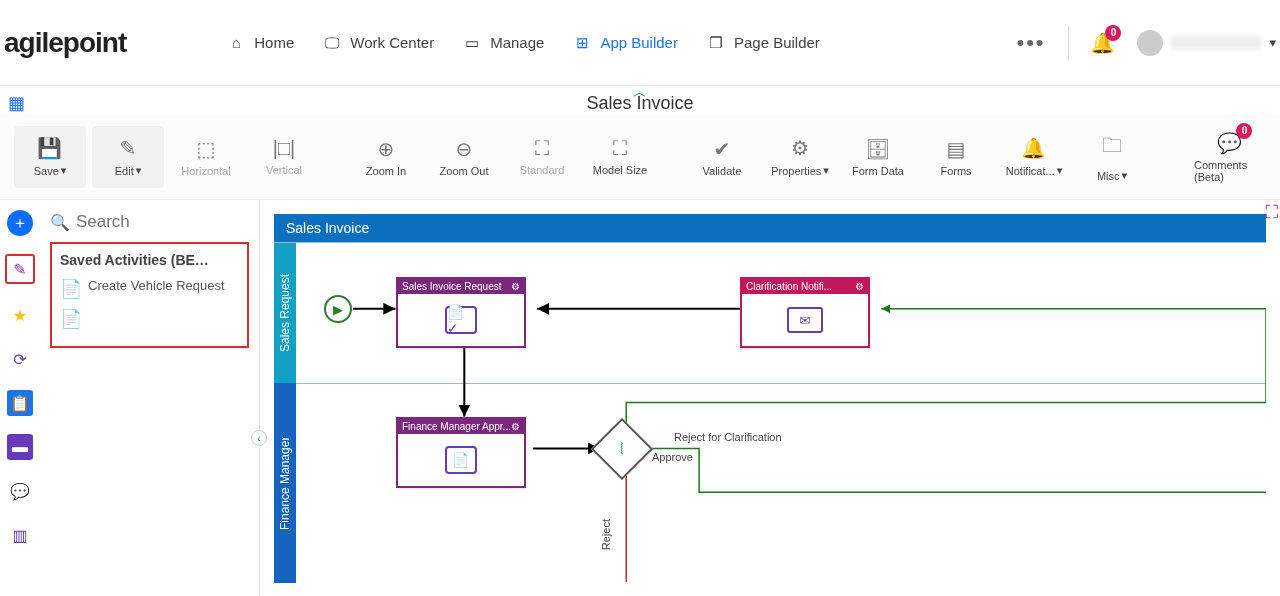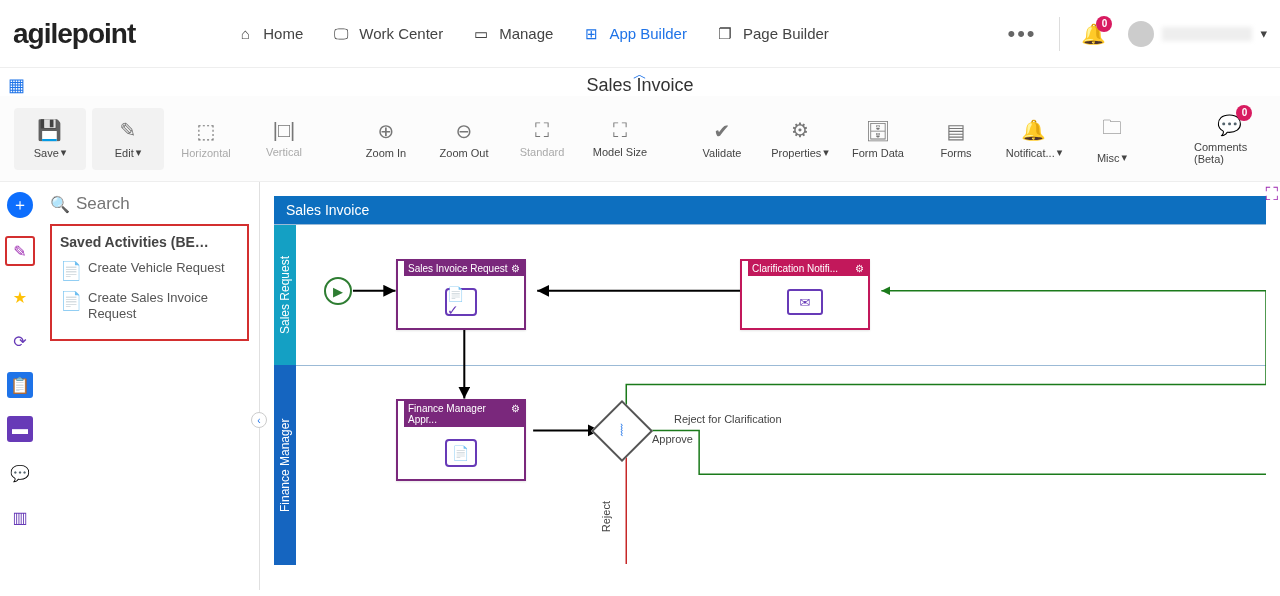--- a/index.html
+++ b/index.html
@@ -1,19 +1,19 @@
 <!DOCTYPE html>
 <html><head>
 <meta charset="utf-8">
 <style>
   * { box-sizing: border-box; margin: 0; padding: 0; font-family: -apple-system, BlinkMacSystemFont, "Segoe UI", Arial, sans-serif; }
   body { width: 1280px; height: 596px; background: #fff; overflow: hidden; color: #444; font-size: 13px; }
 
   
-  .topbar { height: 68px; display: flex; align-items: center; padding: 0 13px; border-bottom: 1px solid #eee; }
+  .topbar { height: 86px; display: flex; align-items: center; padding: 0 4px; border-bottom: 1px solid #eee; }
   .logo { font-size: 28px; font-weight: 700; letter-spacing: -1px; color: #222; }
   .nav { display: flex; margin-left: 100px; gap: 28px; }
   .nav-item { display: flex; align-items: center; gap: 8px; font-size: 15px; color: #444; cursor: pointer; }
   .nav-item.active { color: #1e73e8; }
   .nav-icon { width: 20px; height: 20px; display: inline-flex; align-items: center; justify-content: center; }
   .nav-right { margin-left: auto; display: flex; align-items: center; gap: 22px; }
   .dots { font-size: 22px; color: #666; letter-spacing: 2px; cursor: pointer; }
   .divider { width: 1px; height: 34px; background: #ddd; }
   .bell { position: relative; cursor: pointer; }
   .badge { position: absolute; top: -6px; right: -6px; width: 16px; height: 16px; border-radius: 50%; background: #d81b60; color: #fff; font-size: 10px; display: flex; align-items: center; justify-content: center; font-weight: 700; }
@@ -62,21 +62,21 @@
   .fullscreen { position: absolute; top: 2px; right: 2px; color: #9c27b0; font-size: 18px; cursor: pointer; z-index: 3; }
   .canvas-title { background: #0d6fbf; color: #fff; padding: 6px 12px; font-size: 14px; }
   .canvas { position: relative; background: #fff; height: 340px; border-top: 1px solid #9bbad6; }
   .lane-label { position: absolute; left: 0; width: 22px; display: flex; align-items: center; justify-content: center; writing-mode: vertical-rl; transform: rotate(180deg); color: #fff; font-size: 12px; }
   .lane1 { top: 0; height: 140px; background: #14a0c4; }
   .lane2 { top: 140px; height: 200px; background: #1565c0; }
   .lane-divider { position: absolute; left: 22px; right: 0; top: 140px; border-top: 1px solid #9bbad6; }
 
   .start { position: absolute; left: 50px; top: 52px; width: 28px; height: 28px; border: 2px solid #2e7d32; border-radius: 50%; background: #fff; display: flex; align-items: center; justify-content: center; color: #2e7d32; }
   .activity { position: absolute; width: 130px; border: 2px solid #7a287c; background: #fff; box-shadow: 0 1px 2px rgba(0,0,0,.1); }
-  .activity .hdr { background: #7a287c; color: #fff; font-size: 10px; padding: 2px 4px; display: flex; justify-content: space-between; align-items: flex-start; margin-left: 6px; }
+  .activity .hdr { background: #7a287c; color: #fff; font-size: 10px; padding: 2px 4px; display: flex; justify-content: space-between; align-items: flex-end; }
   .activity .hdr .gear { font-size: 10px; }
   .activity .body { height: 52px; display: flex; align-items: center; justify-content: center; }
   .act-icon { width: 32px; height: 28px; border: 2px solid #673ab7; border-radius: 4px; display: flex; align-items: center; justify-content: center; color: #673ab7; font-size: 14px; }
   .activity.pink .hdr { background: #c2185b; }
   .activity.pink { border-color: #c2185b; }
   .activity.pink .body { height: 52px; }
   .mail-icon { width: 36px; height: 26px; border: 2px solid #673ab7; border-radius: 3px; display: flex; align-items: center; justify-content: center; color: #673ab7; }
 
   .gateway { position: absolute; width: 44px; height: 44px; border: 2px solid #555; background: #fff; transform: rotate(45deg); display: flex; align-items: center; justify-content: center; }
   .gateway span { transform: rotate(-45deg); color: #1e73e8; font-size: 16px; }
@@ -231,21 +231,20 @@
       <input placeholder="Search" style="">
     </div>
     <div class="saved-box">
       <div class="saved-title">Saved Activities (BE…</div>
       <div class="saved-item">
         <span class="sicon">📄</span>
         <span class="slabel">Create Vehicle Request</span>
       </div>
       <div class="saved-item">
         <span class="sicon">📄</span>
-        <span class="slabel">Create Sales Invoice Request</span>
       </div>
     </div>
   </div>
 
   <div class="canvas-wrap">
     <span class="fullscreen">⛶</span>
     <div class="canvas-title">Sales Invoice</div>
     <div class="canvas">
       <div class="lane-label lane1">Sales Request</div>
       <div class="lane-label lane2">Finance Manager</div>

